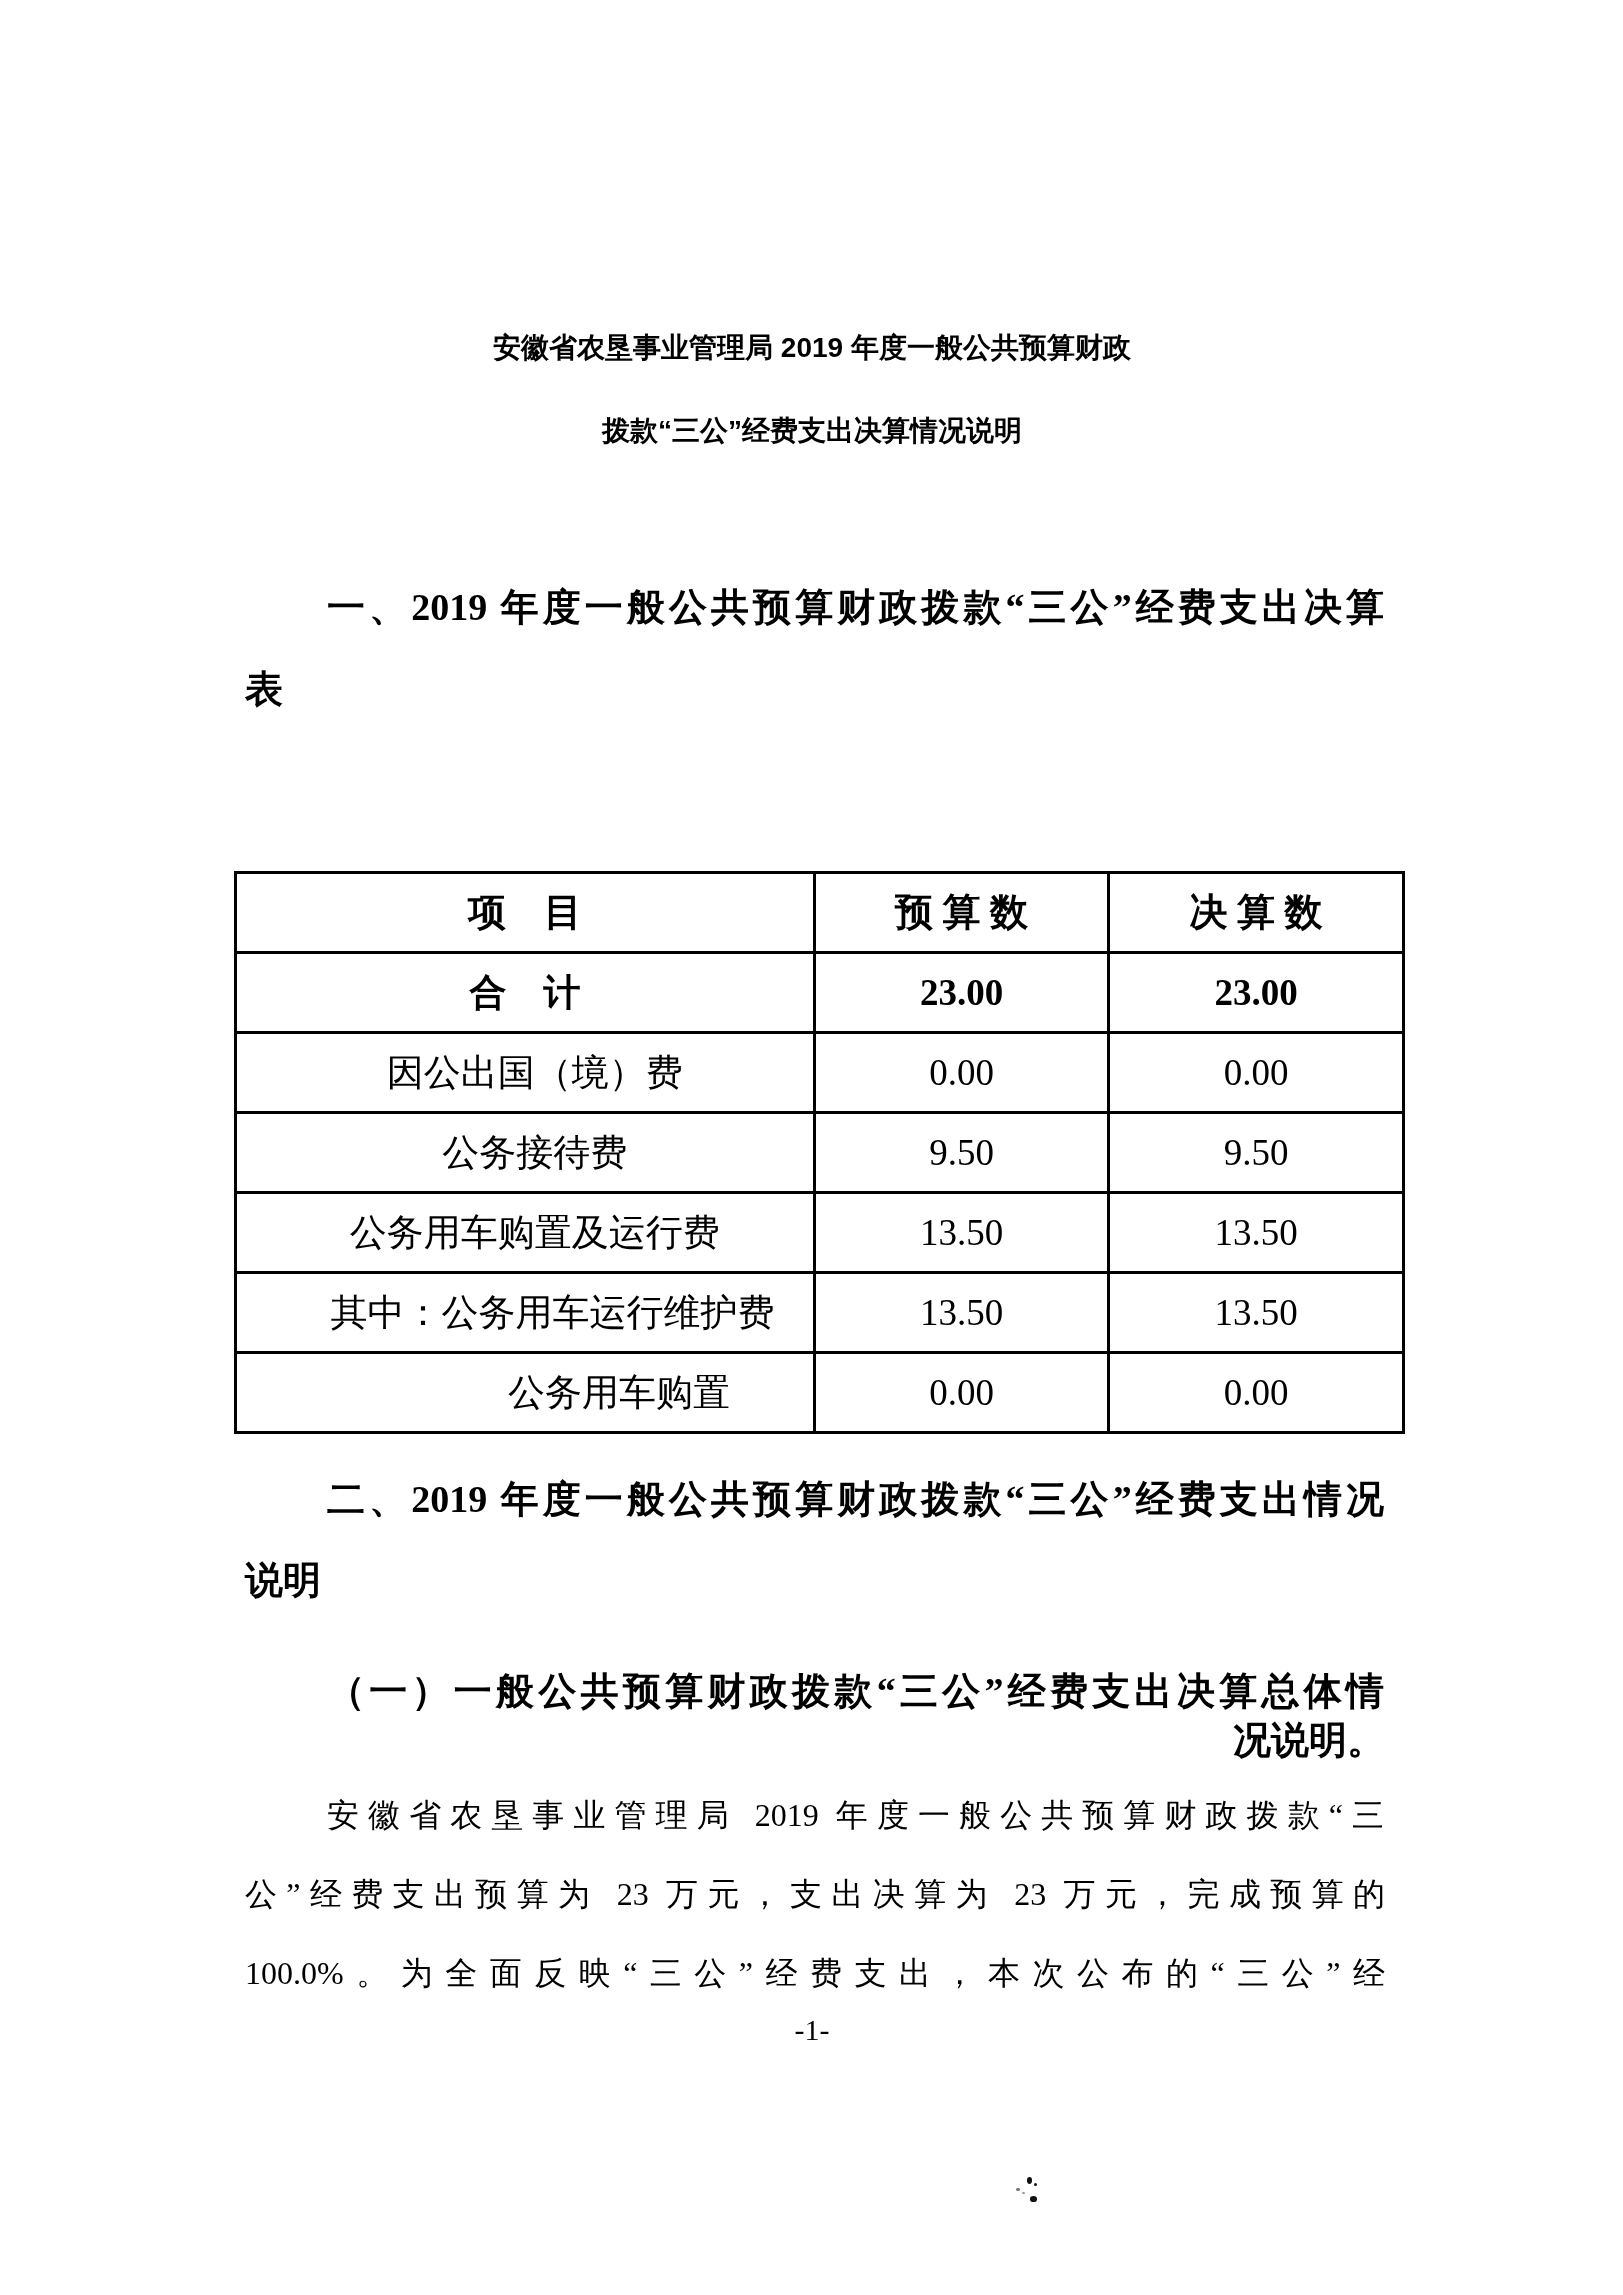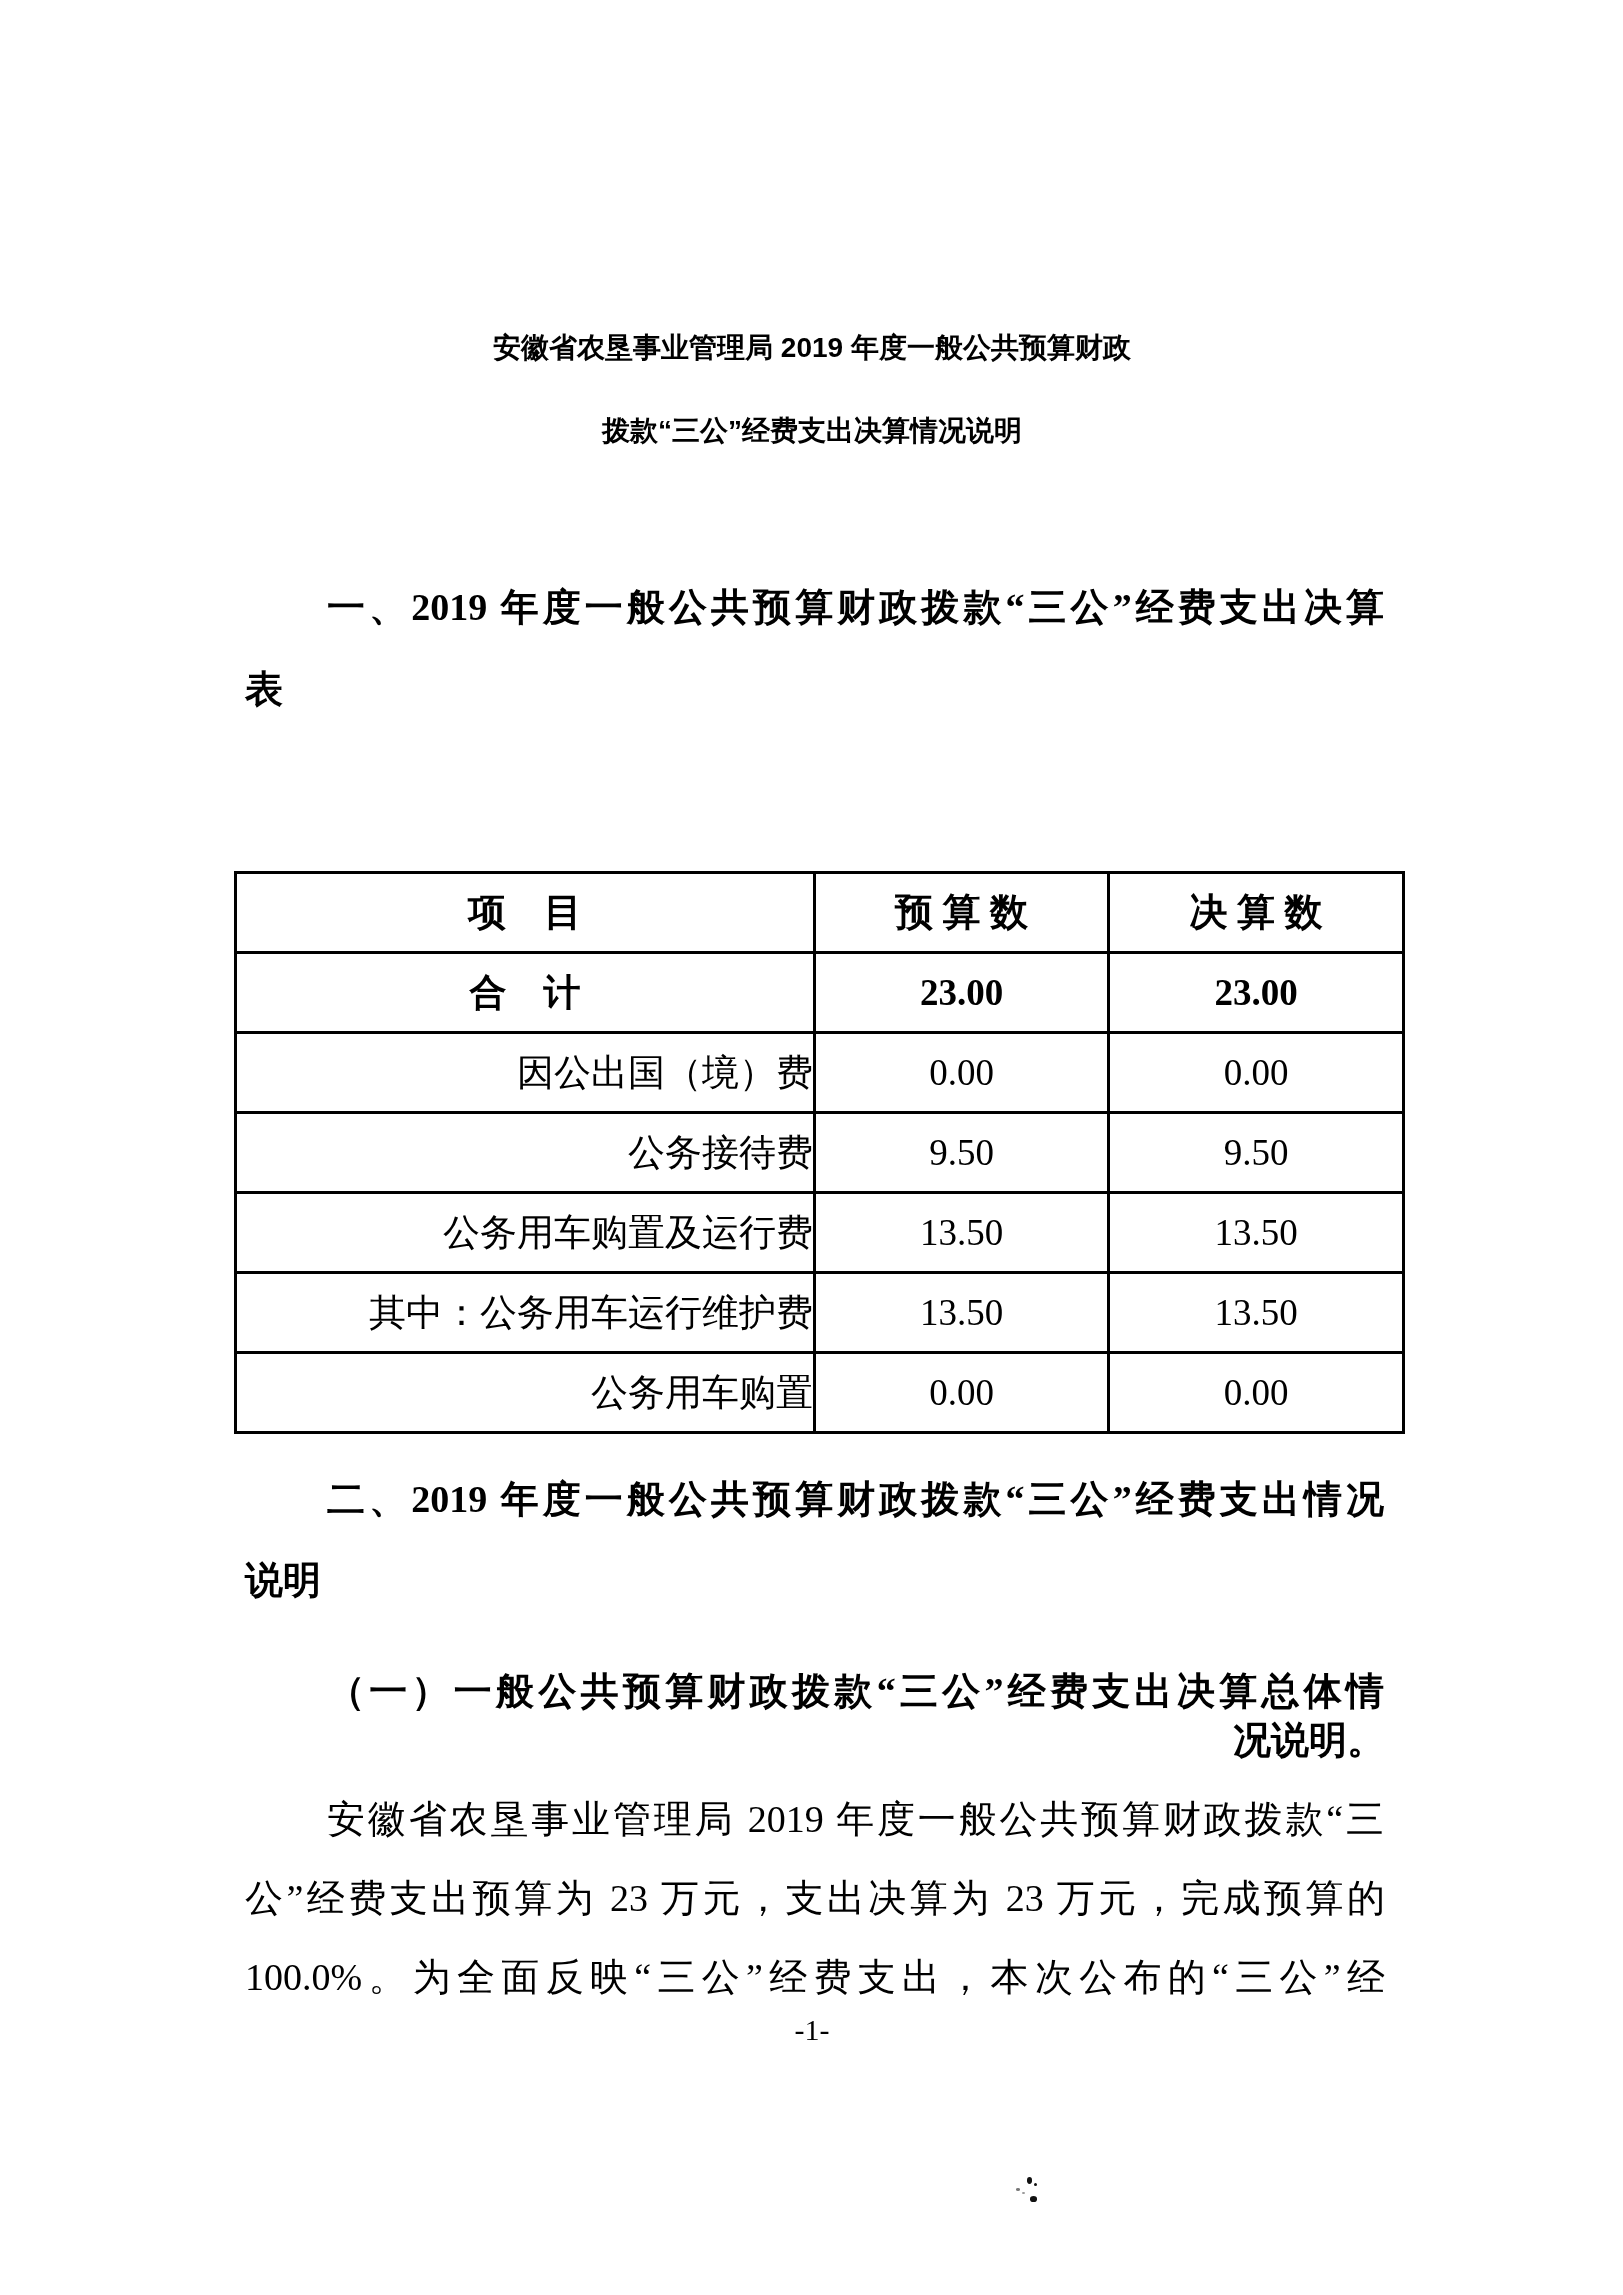--- a/index.html
+++ b/index.html
@@ -32,21 +32,21 @@
     white-space: nowrap;
   }
   .heading {
     font-family: Liberation Serif, serif;
     font-weight: 700;
     font-size: 38px;
   }
   .bodytxt {
     font-family: "Liberation Serif", serif;
     font-weight: 400;
-    font-size: 38px;
+    font-size: 32px;
   }
   .just {
     text-align: justify;
     text-align-last: justify;
   }
   .indent { padding-left: 82px; width: 1057px; }
   .unit {
     text-align: right;
     font-family: "Liberation Serif", serif;
     font-weight: 700;
@@ -91,21 +91,21 @@
     border: 3.3px solid #000000;
     vertical-align: middle;
     padding: 0;
     height: 77px;
   }
   .etable th {
     font-weight: 700;
     font-size: 38px;
   }
   .etable td.num { text-align: center; }
-  .etable td.label { text-align: right; padding-left: 19.6px; }
+  .etable td.label { text-align: center; padding-left: 19.6px; }
   .etable td.label.c-center { text-align: center; padding-left: 0; }
   .etable td.ind1 { padding-left: 55px; }
   .etable td.ind2 { padding-left: 188px; }
   .etable .bold { font-weight: 700; }
 
   .speck {
     position: absolute;
     background: #111111;
     border-radius: 50%;
   }

